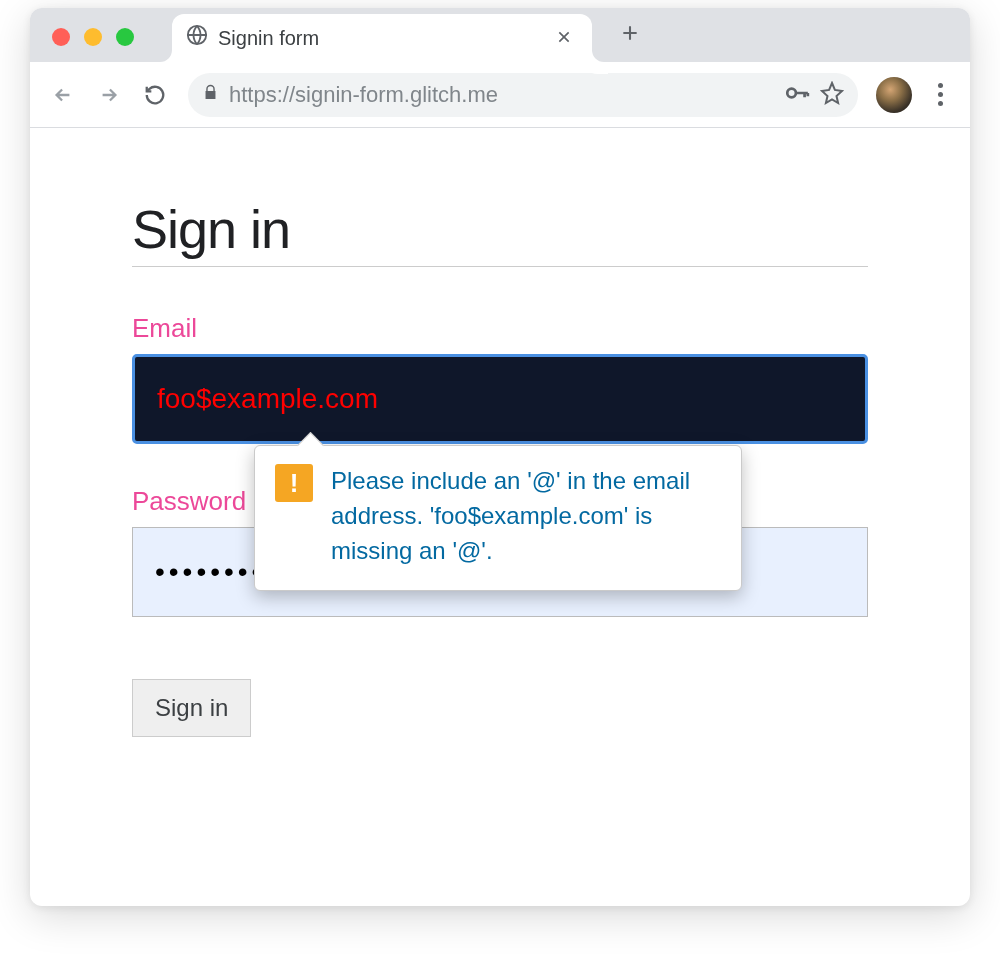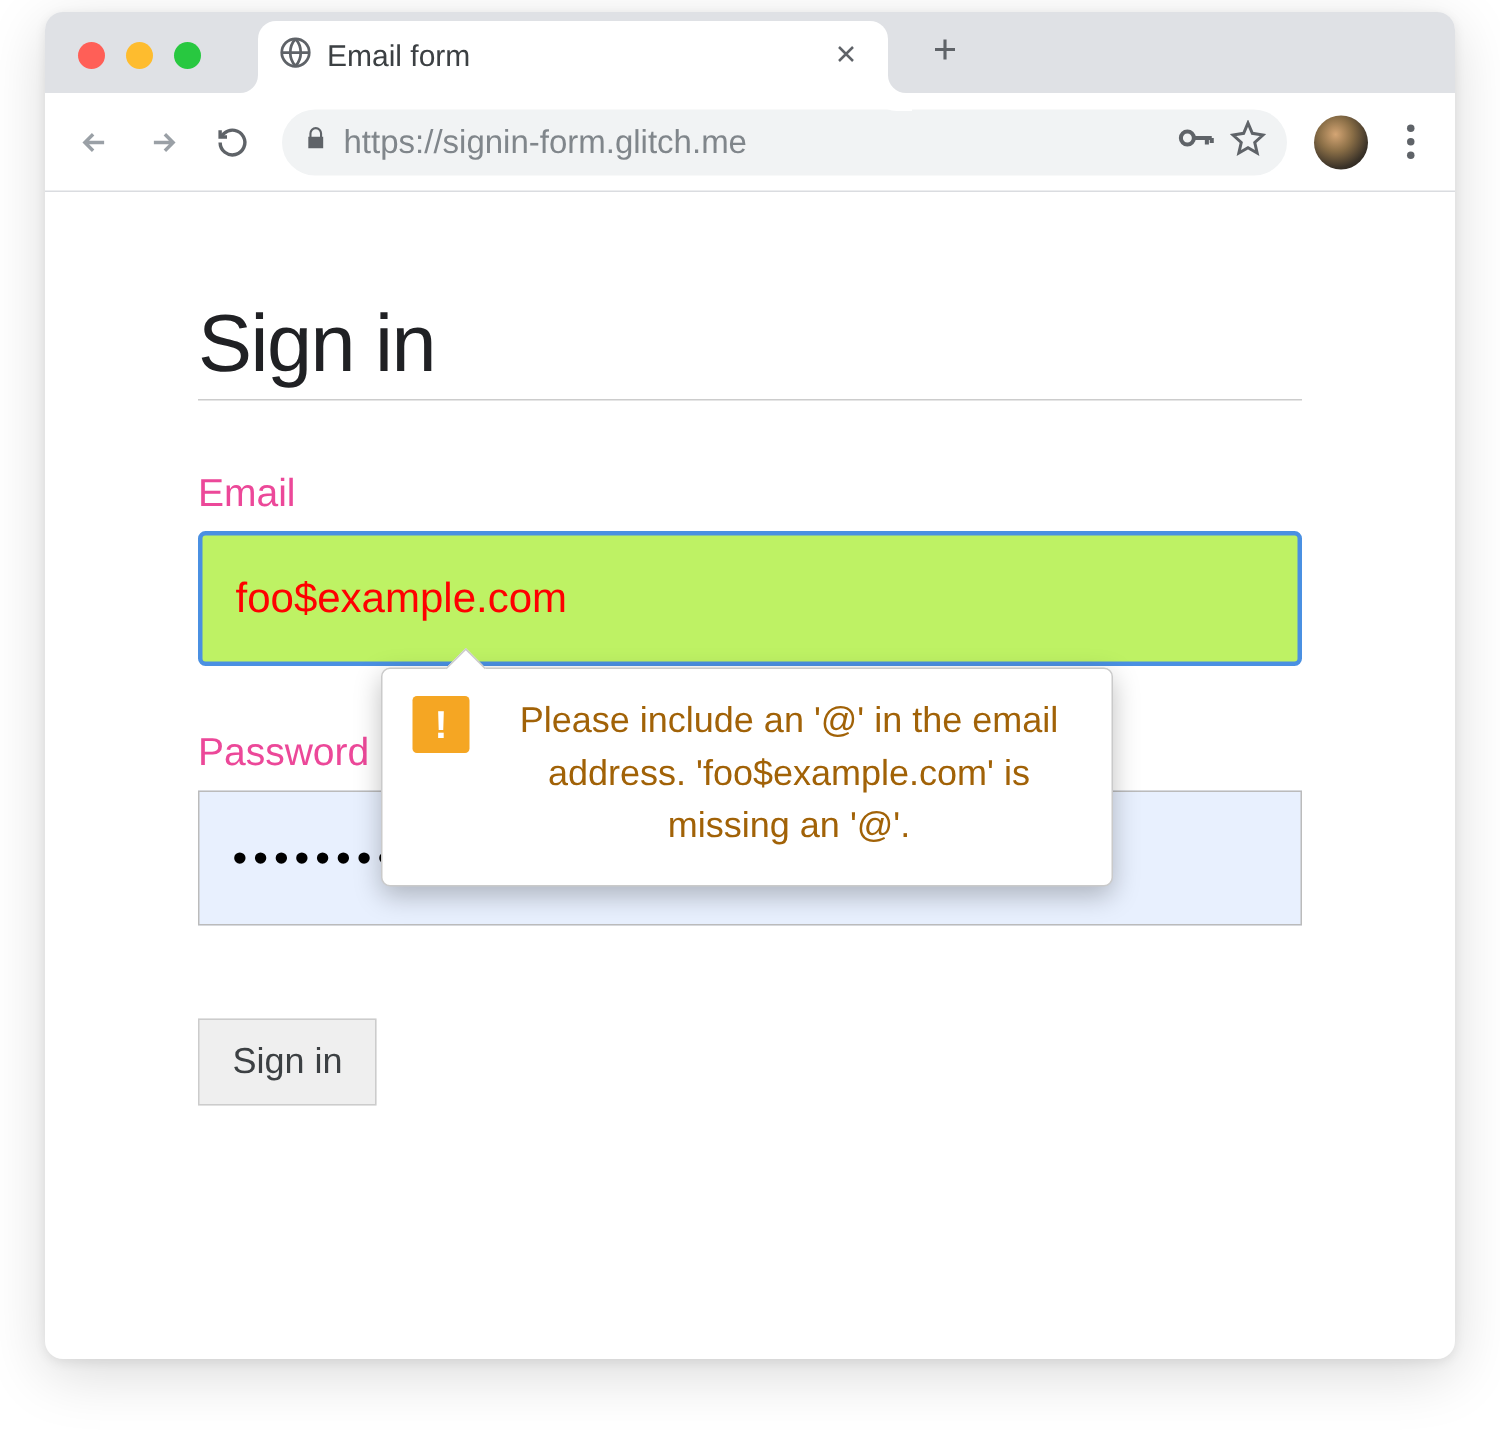--- a/index.html
+++ b/index.html
@@ -162,21 +162,21 @@
       display: block;
     }
     .field-input {
       width: 100%;
       height: 90px;
       font-size: 28px;
       padding: 0 22px;
       border: 3px solid #4a90e2;
       border-radius: 5px;
       outline: none;
-      background: #bef264;
+      background: #0f172a;
     }
     .field-input.invalid { color: #ff0000; }
     .field-group { margin-bottom: 42px; position: relative; }
 
     .pwd-input {
       width: 100%;
       height: 90px;
       font-size: 28px;
       padding: 0 22px;
       border: 1px solid #bbb;
@@ -227,22 +227,21 @@
       border-radius: 3px;
       display: flex; align-items: center; justify-content: center;
       flex-shrink: 0;
       color: #fff;
       font-weight: bold;
       font-size: 26px;
     }
     .tooltip-text {
       font-size: 24px;
       line-height: 1.45;
-      color: #a16207;
-      text-align: center;
+      color: #0369a1;
     }
   </style>
 </head>
 <body>
 
 <div class="browser-window">
 
   <div class="tab-bar">
     <div class="traffic-lights">
       <div class="traffic-light tl-red"></div>
@@ -250,21 +249,21 @@
       <div class="traffic-light tl-green"></div>
     </div>
 
     <div class="tab">
       <span class="favicon">
         <svg viewBox="0 0 24 24" width="22" height="22" fill="none" stroke="currentColor" stroke-width="2">
           <circle cx="12" cy="12" r="10"></circle>
           <path d="M2 12h20M12 2a15 15 0 0 1 0 20M12 2a15 15 0 0 0 0 20"></path>
         </svg>
       </span>
-      <span class="title">Email form</span>
+      <span class="title">Signin form</span>
       <span class="close">
         <svg viewBox="0 0 24 24" width="16" height="16" stroke="currentColor" stroke-width="2.5" fill="none">
           <path d="M5 5l14 14M19 5L5 19"></path>
         </svg>
       </span>
     </div>
 
     <div class="new-tab">
       <svg viewBox="0 0 24 24" width="20" height="20" stroke="#5f6368" stroke-width="2.5" fill="none">
         <path d="M12 4v16M4 12h16"></path>

